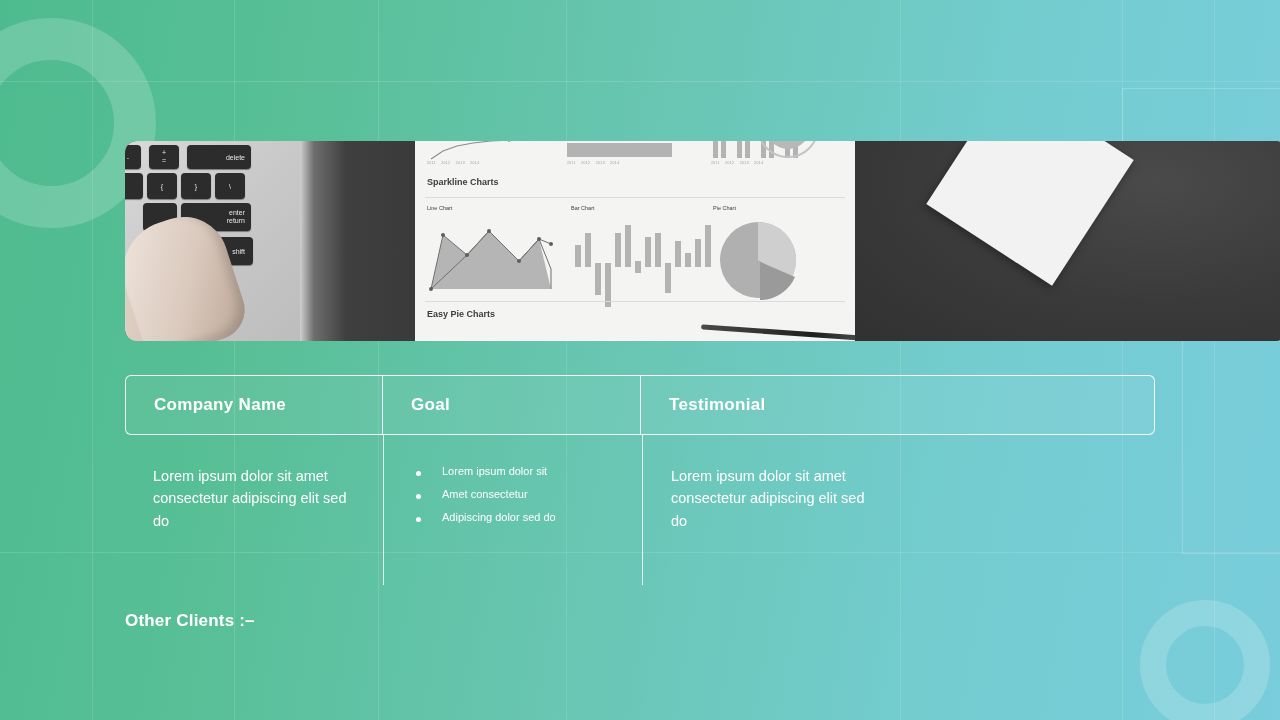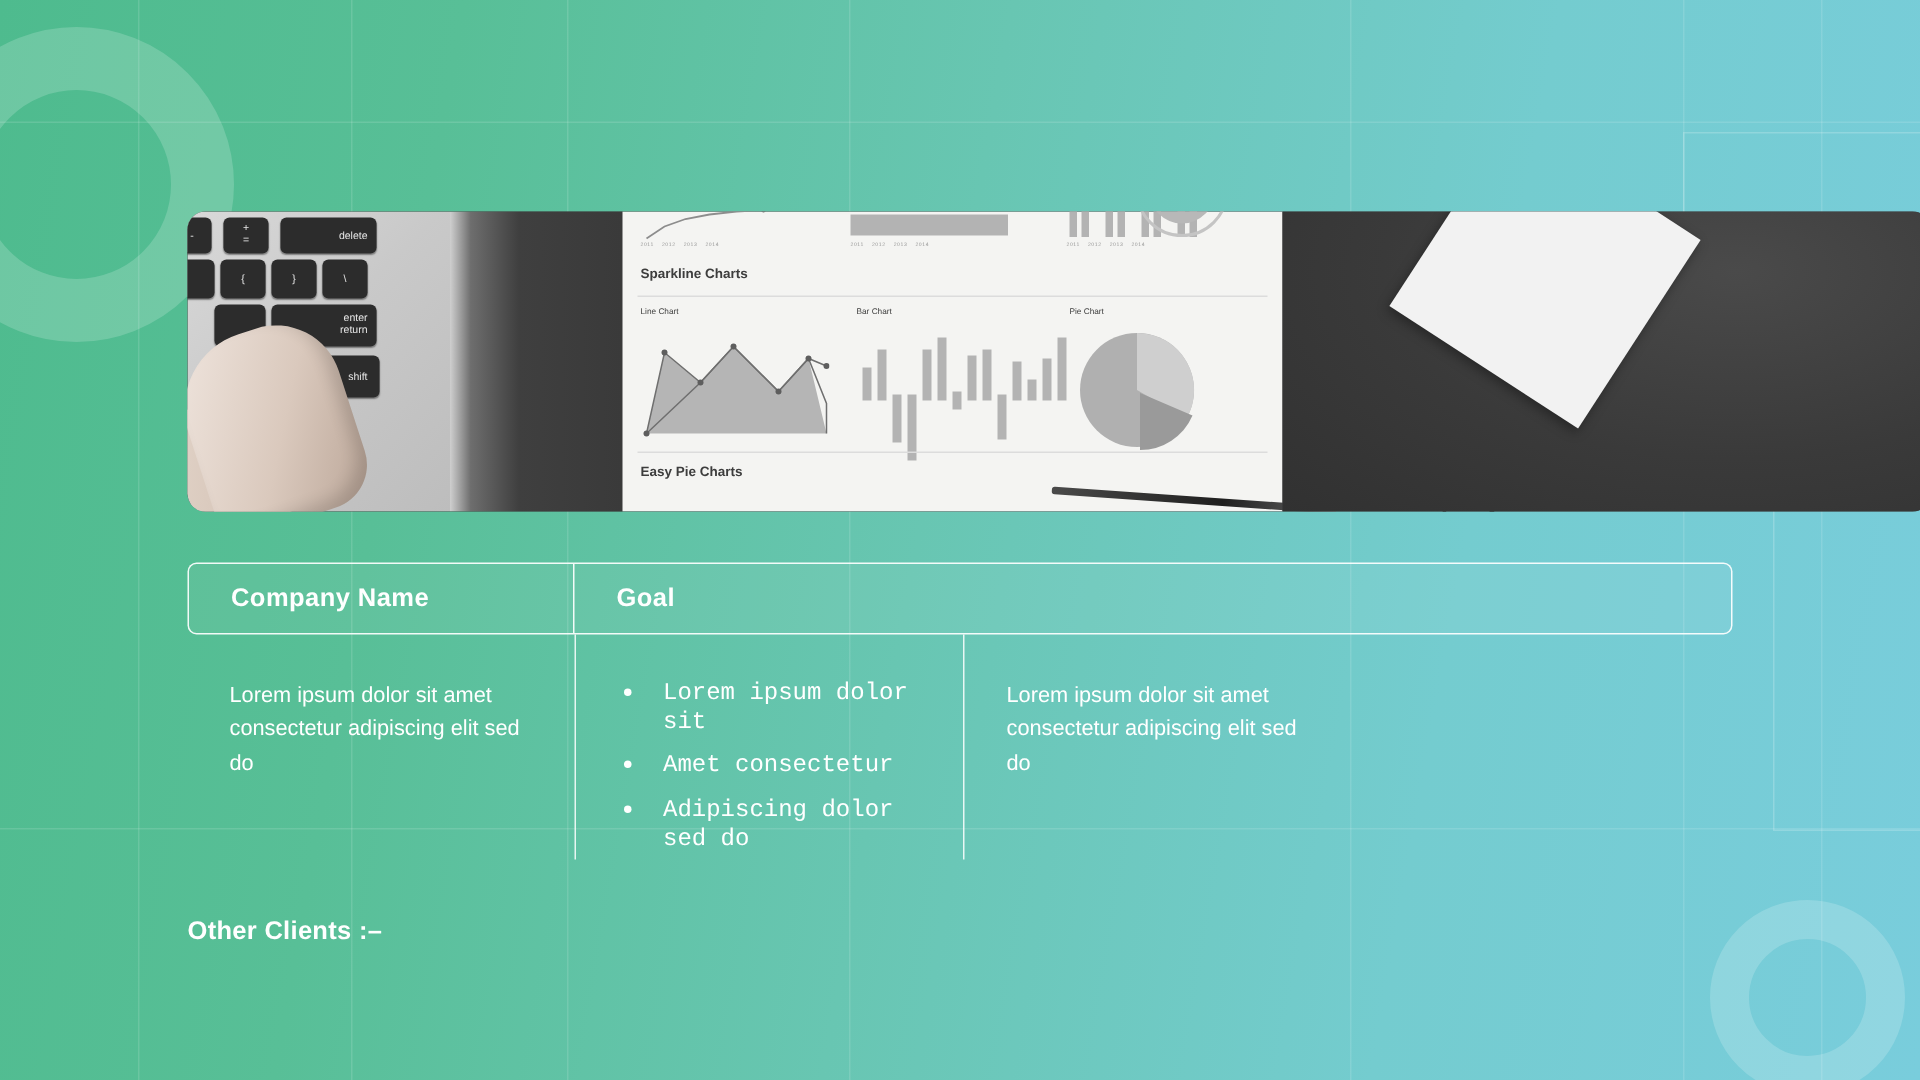--- a/index.html
+++ b/index.html
@@ -187,21 +187,21 @@
 
   
   .table {
     position: absolute;
     left: 125px;
     top: 375px;
     width: 1030px;
   }
   .thead {
     display: flex;
-    height: 48px;
+    height: 60px;
     border: 1px solid rgba(255,255,255,0.92);
     border-radius: 6px;
     box-sizing: border-box;
     background: rgba(255,255,255,0.06);
   }
   .th {
     display: flex;
     align-items: center;
     padding-left: 28px;
     box-sizing: border-box;
@@ -229,23 +229,22 @@
     line-height: 1.55;
   }
   .td + .td { border-left: 1px solid rgba(255,255,255,0.85); }
   .td.center-text { padding-top: 32px; text-align: left; }
 
   .bullets { list-style: none; margin: 0; padding: 0; }
   .bullets li {
     position: relative;
     padding-left: 30px;
     margin-bottom: 10px;
-    font-size: 16px;
+    font-size: 11px;
     line-height: 1.2;
-    font-family: Liberation Mono, monospace;
   }
   .bullets li:before {
     content: "";
     position: absolute;
     left: 4px; top: 6px;
     width: 5px; height: 5px;
     border-radius: 50%;
     background: #ffffff;
   }
 
@@ -404,20 +403,21 @@
         <div class="sheet"></div>
       </div>
     </div>
   </div>
 
   <div class="table">
 
     <div class="thead">
       <div class="th col1">Company Name</div>
       <div class="th col2">Goal</div>
+      <div class="th col4">Testimonial</div>
     </div>
 
     <div class="tbody">
       <div class="td col2">Lorem ipsum dolor sit amet consectetur adipiscing elit sed do</div>
       <div class="td col3">
         <ul class="bullets">
           <li>Lorem ipsum dolor sit</li>
           <li>Amet consectetur</li>
           <li>Adipiscing dolor sed do</li>
         </ul>

